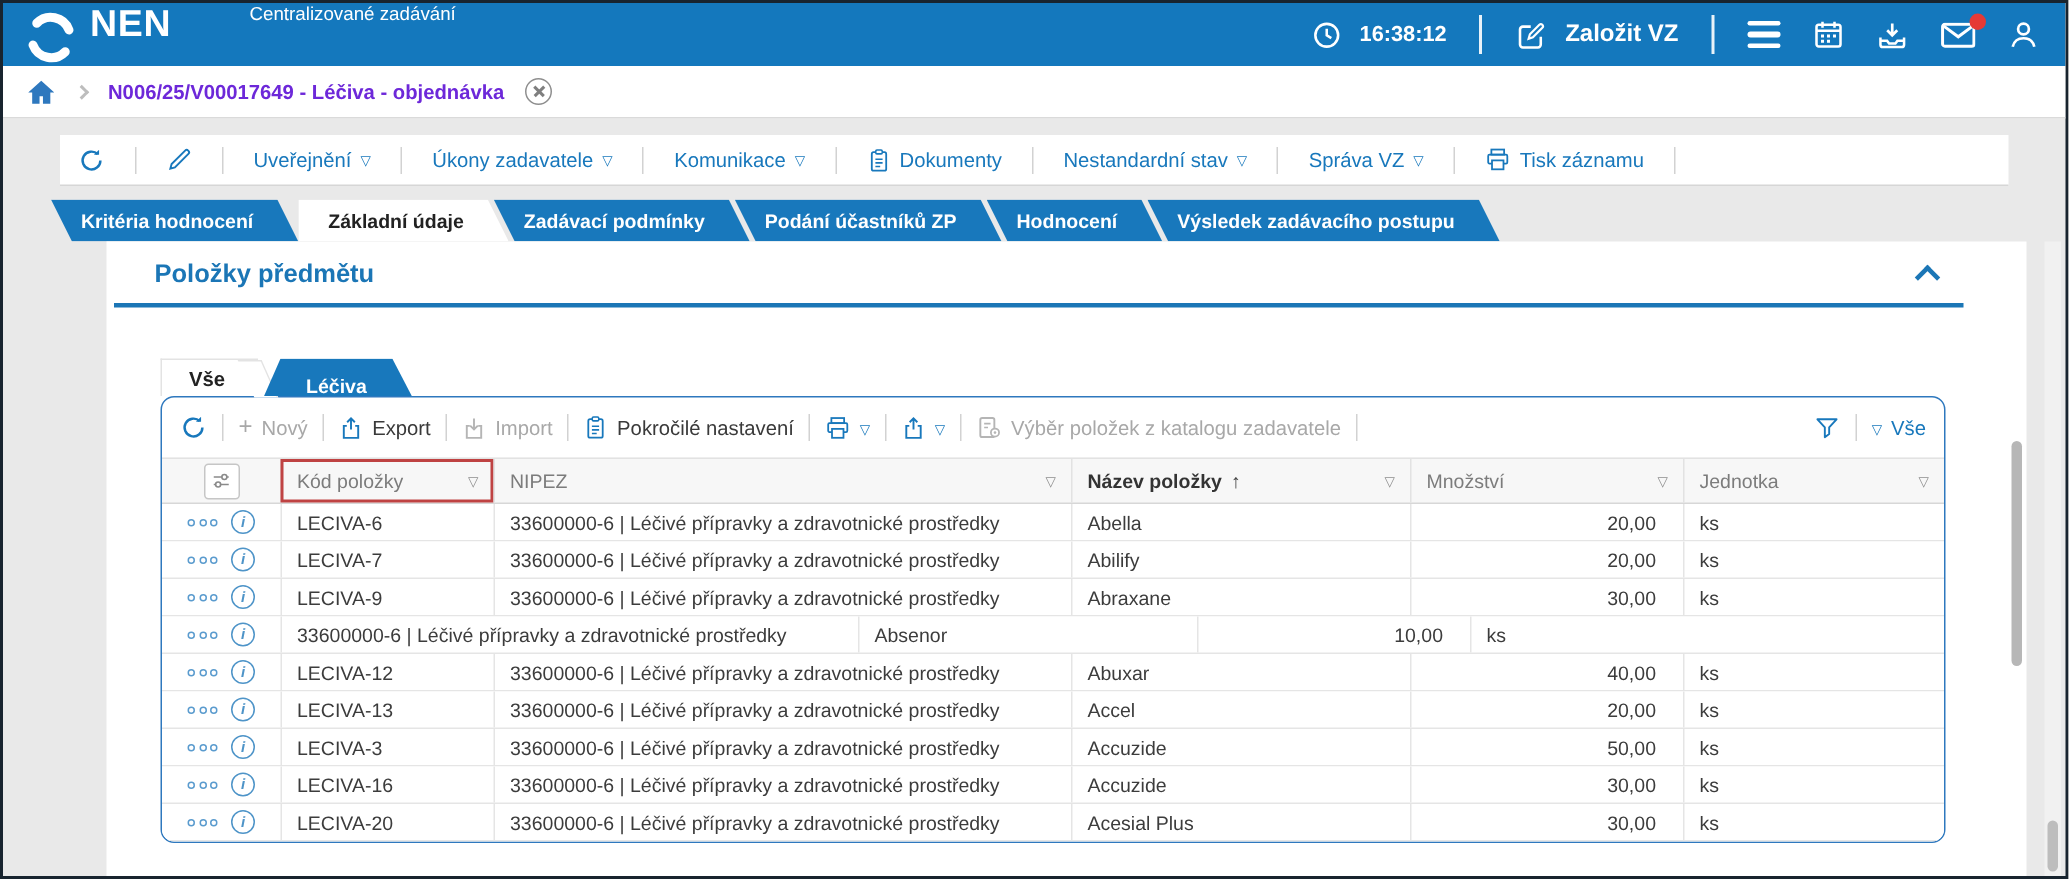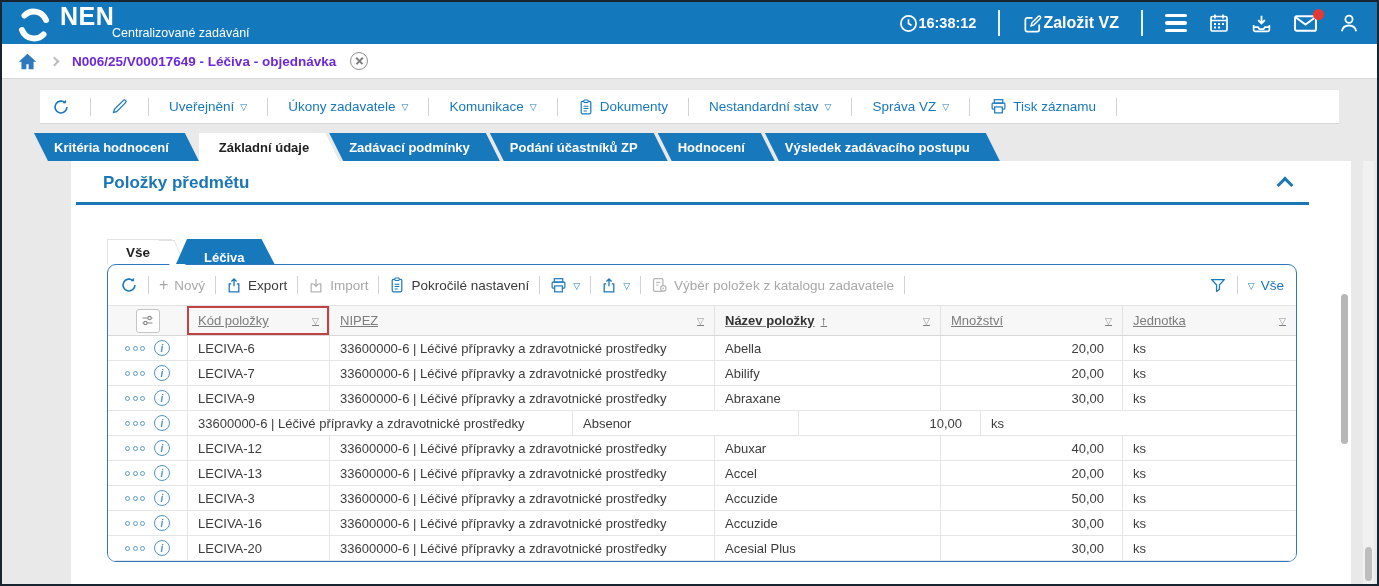--- a/index.html
+++ b/index.html
@@ -6,25 +6,25 @@
   html,body { background:#cfcfcf; }
   body { font-family:"Liberation Sans", sans-serif; }
   .screen{ position:relative; width:1379px; height:586px; background:#e9e9e9;
            border:2px solid #18242f; overflow:hidden; }
 
   
   .topbar{ position:absolute; top:0; left:0; right:0; height:42px; background:#1478BD;
            display:flex; justify-content:space-between; align-items:center; padding:0 18px 0 14px; }
   .brand{ display:flex; align-items:flex-start; gap:8px; color:#fff; }
   .logo-icon svg{ display:block; margin-top:3px; }
-  .brand-col{ display:flex; flex-direction:column; }
+  .brand-col{ display:flex; }
   .brand-name{ font-size:25px; font-weight:bold; letter-spacing:.5px; line-height:24px; }
   .brand-sub{ font-size:12.5px; margin:-2px 0 0 52px; white-space:nowrap; }
   .top-actions{ display:flex; align-items:center; gap:22px; color:#fff; }
-  .top-group{ display:flex; align-items:center; gap:0; cursor:pointer; }
+  .top-group{ display:flex; align-items:center; gap:12px; cursor:pointer; }
   .time-text{ font-size:14.5px; font-weight:bold; }
   .vz-label{ font-size:16px; font-weight:bold; }
   .vsep-top{ width:2px; height:26px; background:rgba(255,255,255,.9); }
   .hamburger{ display:flex; flex-direction:column; gap:4px; cursor:pointer; }
   .hamburger i{ display:block; width:22px; height:3.2px; background:#fff; border-radius:2px; }
   .mail-wrap{ position:relative; }
   .badge-dot{ position:absolute; top:-6px; right:-7px; width:11px; height:11px; border-radius:50%; }
 
   
   .crumbbar{ position:absolute; top:42px; left:0; right:0; height:35px; background:#fff;
@@ -75,21 +75,21 @@
              font-weight:bold; font-size:13px; cursor:pointer; margin-left:4px;
              clip-path:polygon(11px 0, calc(100% - 13px) 0, 100% 100%, 0 100%); z-index:2; }
 
   
   .panel{ position:absolute; top:103px; left:36px; right:54px; bottom:22px;
           border:1px solid #2E78BE; border-radius:9px; background:#fff; overflow:hidden; }
   .panel-toolbar{ height:40px; display:flex; align-items:center; padding:0 12px; gap:10px; }
   .pt-spacer{ flex:1; }
 
   .grid-header{ height:31px; background:#f7f7f7; border-top:1px solid #e2e2e2; border-bottom:1px solid #d7d7d7;
-                display:flex; align-items:stretch; font-size:13px; color:#7c7c7c;text-decoration:underline; }
+                display:flex; align-items:stretch; font-size:13px; color:#7c7c7c; }
   .hc{ display:flex; align-items:center; justify-content:space-between; padding:0 10px;
        border-left:1px solid #e2e2e2; }
   .hc:first-child{ border-left:none; justify-content:center; }
   .hc .dd{ color:#8f8f8f; }
   .hc-label{ white-space:nowrap; overflow:hidden; }
   .hc.sorted .hc-label{ color:#333; font-weight:bold; }
   .sort-arrow{ font-weight:bold; color:#444; margin-left:6px; }
   .hc.col-code{ outline:2px solid #BF4343; outline-offset:-2px; }
   .slider-box{ width:24px; height:24px; border:1px solid #c6c6c6; border-radius:3px; background:#fff;
                display:flex; align-items:center; justify-content:center; cursor:pointer; }

